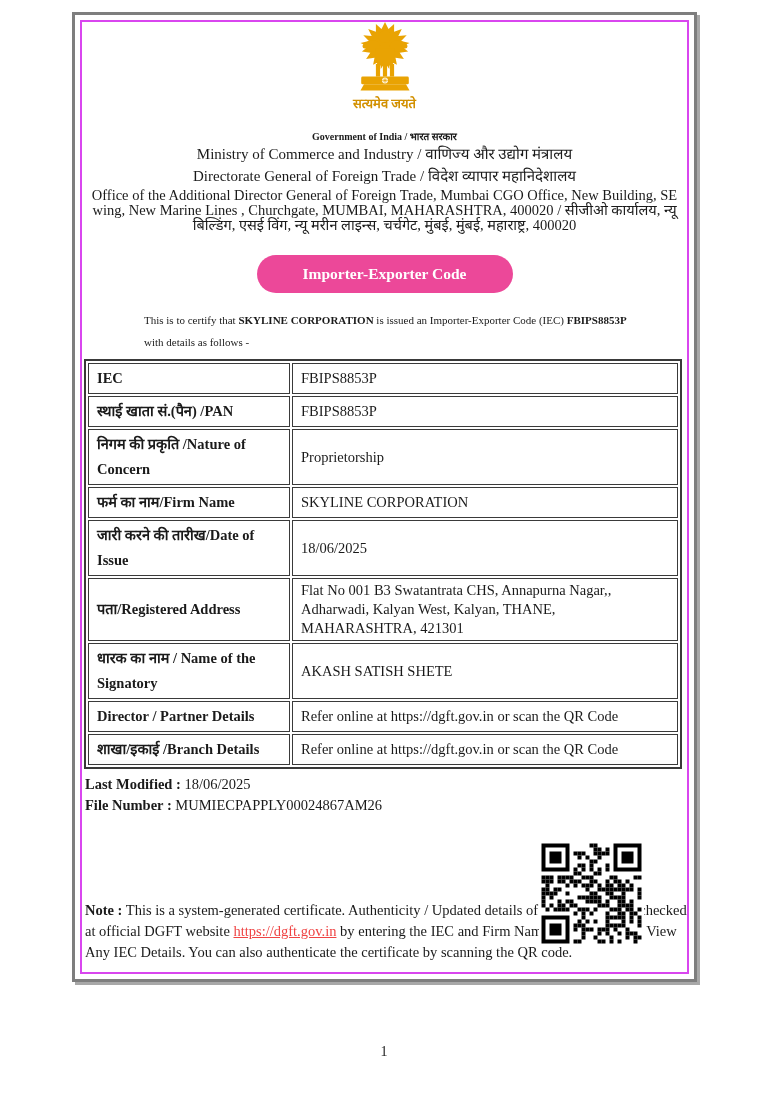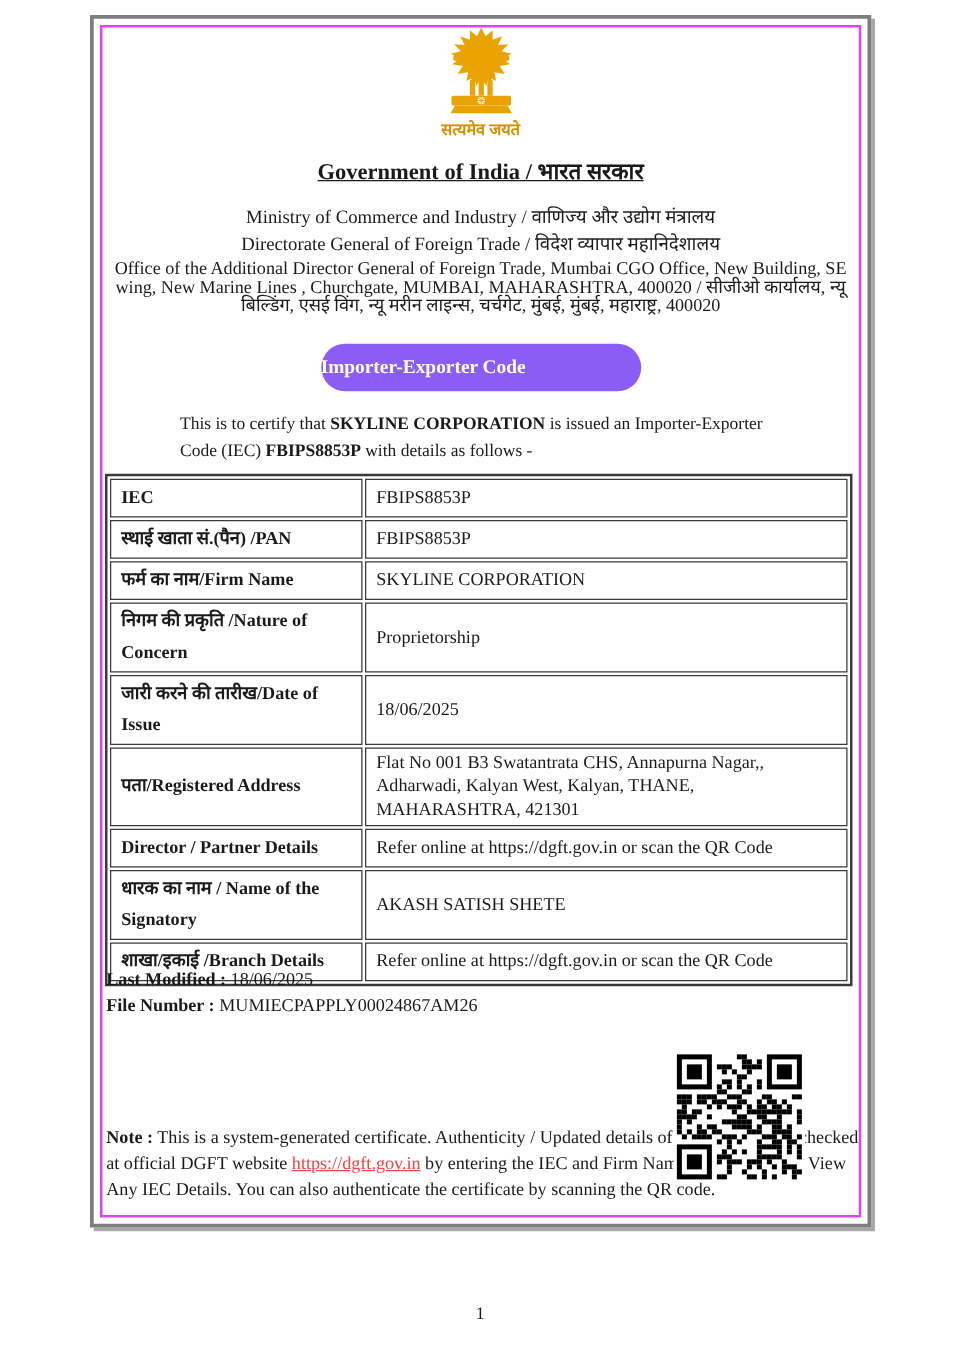--- a/index.html
+++ b/index.html
@@ -18,33 +18,33 @@
   .frame-inner {
     position:absolute; left:5px; top:5px; right:5px; bottom:5px;
     border:2px solid #d946ef;
     overflow:hidden;
   }
   .emblem-wrap { text-align:center; line-height:0; }
   .motto {
     margin-top:3px; text-align:center;
     color:#d29000; font-weight:bold; font-size:13px; line-height:18px;
   }
-  .gov-line  { margin-top:15px; text-align:center; font-weight:bold; font-size:18px; line-height:18px;text-decoration:underline; }
-  .hdr-line  { margin-top:20px;  text-align:center; font-size:15px; line-height:16px; }
+  .gov-line  { margin-top:15px; text-align:center; font-weight:bold; font-size:10px; line-height:18px; }
+  .hdr-line  { margin-top:0;  text-align:center; font-size:15px; line-height:16px; }
   .hdr-line2 { margin-top:6px;  text-align:center; font-size:15px; line-height:16px; }
   .office-block { margin-top:4px; text-align:center; font-size:14.5px; line-height:15px; }
   .pill {
     margin:22px auto 0 auto; width:256px; height:38px;
-    background:#8b5cf6; color:#ffffff;
-    border-radius:20px; text-align:left;
+    background:#ec4899; color:#ffffff;
+    border-radius:20px; text-align:center;
     font-weight:bold; font-size:15.5px; line-height:38px;
   }
   .certify {
     margin-top:16px; padding-left:62px; width:545px;
-    font-size:14px; line-height:22px;
+    font-size:11px; line-height:22px;
   }
   .certify b { font-weight:bold; }
   table.details {
     margin:6px 0 0 2px; width:598px;
     border:2px solid #3a3a3a; border-spacing:2px; border-collapse:separate;
     background:#ffffff;
   }
   table.details td { border:1px solid #3a3a3a; padding:2px 8px; vertical-align:middle; }
   td.lbl { width:202px; font-weight:bold; font-size:14.5px; line-height:25px; }
   td.val { font-size:14.5px; line-height:19px; }
@@ -111,42 +111,42 @@
       <tbody>
         <tr>
           <td class="lbl">IEC</td>
           <td class="val">FBIPS8853P</td>
         </tr>
         <tr>
           <td class="lbl">स्थाई खाता सं.(पैन) /PAN</td>
           <td class="val">FBIPS8853P</td>
         </tr>
         <tr>
+          <td class="lbl">निगम की प्रकृति /Nature of Concern</td>
+          <td class="val">Proprietorship</td>
+        </tr>
+        <tr>
           <td class="lbl">फर्म का नाम/Firm Name</td>
           <td class="val">SKYLINE CORPORATION</td>
         </tr>
         <tr>
-          <td class="lbl">निगम की प्रकृति /Nature of Concern</td>
-          <td class="val">Proprietorship</td>
-        </tr>
-        <tr>
           <td class="lbl">जारी करने की तारीख/Date of Issue</td>
           <td class="val">18/06/2025</td>
         </tr>
         <tr>
           <td class="lbl">पता/Registered Address</td>
           <td class="val">Flat No 001 B3 Swatantrata CHS, Annapurna Nagar,, Adharwadi, Kalyan West, Kalyan, THANE, MAHARASHTRA, 421301</td>
         </tr>
         <tr>
+          <td class="lbl">धारक का नाम / Name of the Signatory</td>
+          <td class="val">AKASH SATISH SHETE</td>
+        </tr>
+        <tr>
           <td class="lbl">Director / Partner Details</td>
           <td class="val">Refer online at https://dgft.gov.in or scan the QR Code</td>
-        </tr>
-        <tr>
-          <td class="lbl">धारक का नाम / Name of the Signatory</td>
-          <td class="val">AKASH SATISH SHETE</td>
         </tr>
         <tr>
           <td class="lbl">शाखा/इकाई /Branch Details</td>
           <td class="val">Refer online at https://dgft.gov.in or scan the QR Code</td>
         </tr>
       </tbody>
     </table>
 
   </div>
 </div>

